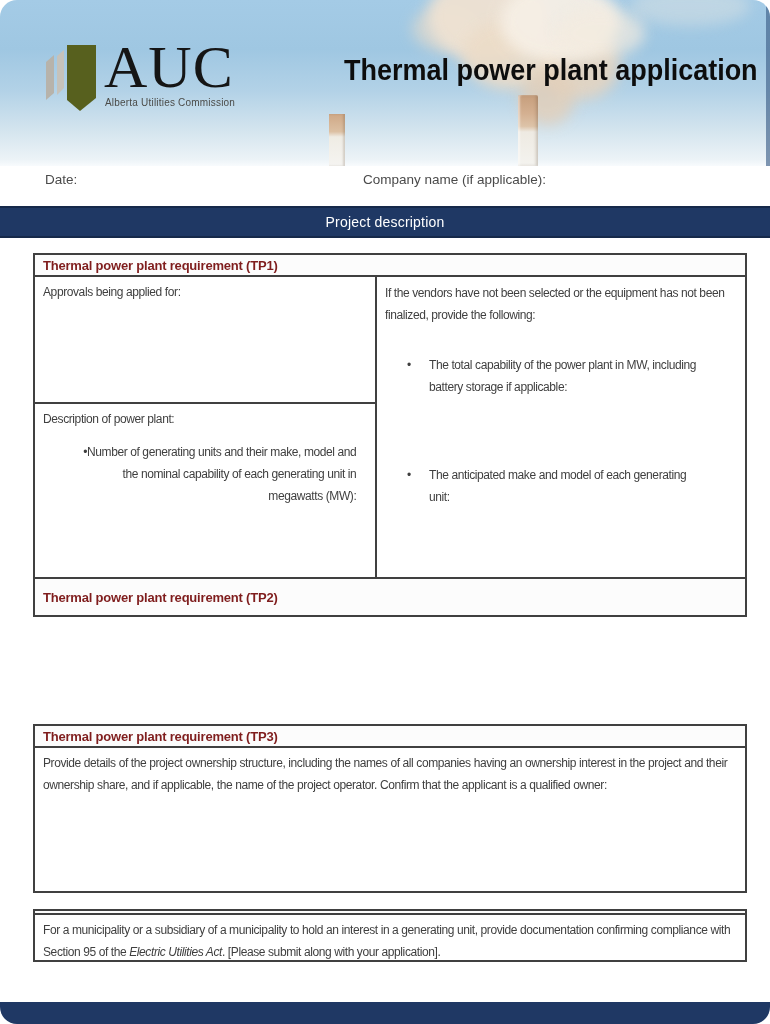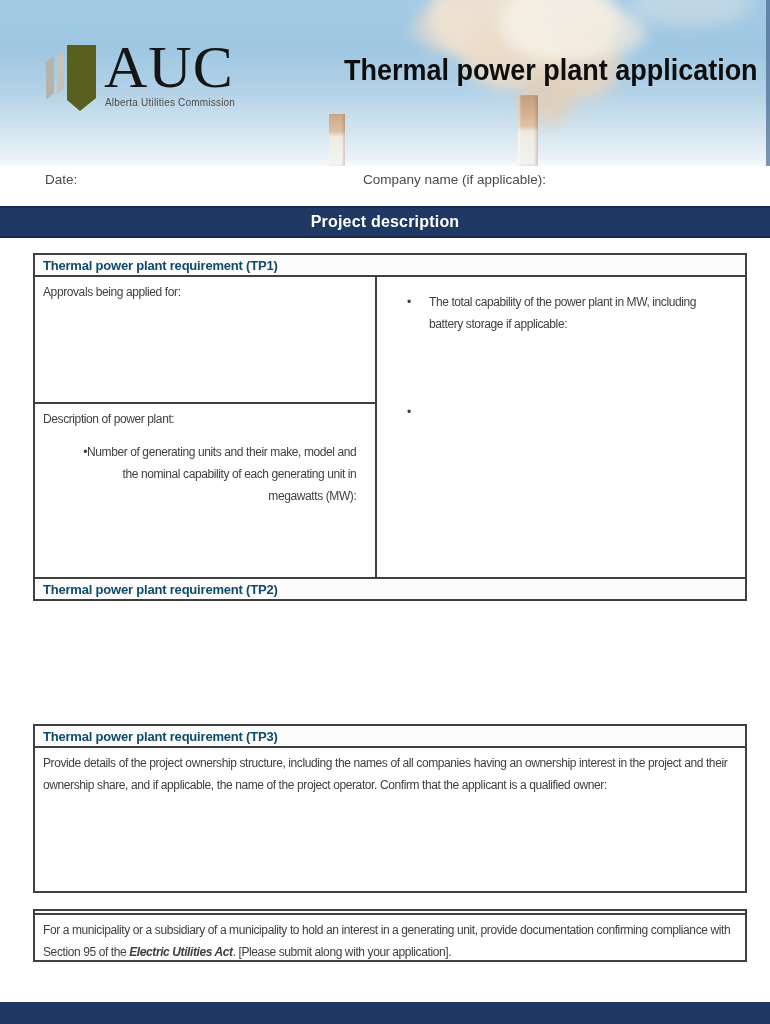--- a/index.html
+++ b/index.html
@@ -1,18 +1,18 @@
 <!DOCTYPE html>
 <html><head>
 <meta charset="utf-8">
 <style>
   html,body{margin:0;padding:0;}
   body{width:770px;height:1024px;position:relative;background:#ffffff;
        font-family:"Liberation Sans",sans-serif;-webkit-font-smoothing:antialiased;}
-  .page{position:absolute;inset:0;width:770px;height:1024px;overflow:hidden;background:#fff;}
+  .page{position:absolute;inset:0;width:770px;height:1024px;overflow:hidden;background:#fff;border-radius:17px;}
 
   
   .header{position:absolute;left:0;top:0;width:770px;height:166px;
           background:linear-gradient(180deg,#a4cbe6 0%,#9fc7e2 30%,#b3d2e7 55%,#d3e4ee 78%,#ecf3f7 96%,#f8fbfd 100%);
           overflow:hidden;}
   .edge-strip{position:absolute;right:0;top:0;width:4px;height:166px;background:#3d6089;opacity:.65;}
   .smoke{position:absolute;border-radius:50%;filter:blur(7px);}
   .s1{left:428px;top:-28px;width:120px;height:90px;background:#efe2d2;opacity:.95;}
   .s2{left:500px;top:-18px;width:120px;height:80px;background:#f6efe5;opacity:.95;}
   .s3{left:462px;top:20px;width:100px;height:70px;background:#ecdcc8;opacity:.9;}
@@ -41,40 +41,40 @@
   .date-label{left:45px;}
   .company-label{left:363px;}
   .input-area{position:absolute;top:168px;height:26px;background:transparent;}
   .date-input{left:82px;width:260px;}
   .company-input{left:545px;width:200px;}
 
   
   .banner{position:absolute;left:0;top:206px;width:770px;height:32px;background:#1f3864;
           border-top:2px solid #16294a;border-bottom:2px solid #16294a;box-sizing:border-box;
           display:flex;align-items:center;justify-content:center;}
-  .banner span{color:#ffffff;font-size:16px;font-weight:700;letter-spacing:.2px;}
+  .banner span{color:#ffffff;font-size:14px;font-weight:400;letter-spacing:.2px;}
   .footer-bar{position:absolute;left:0;top:1002px;width:770px;height:22px;background:#1f3864;}
 
   
   .row{position:absolute;left:33px;width:714px;background:#fff;border:2px solid #404040;box-sizing:border-box;}
   .sec-head{display:flex;align-items:center;padding-left:8px;background:#fcfcfc;}
-  .sec-head span{font-size:13px;font-weight:700;color:#0c4a6e;letter-spacing:-.2px;}
+  .sec-head span{font-size:13px;font-weight:700;color:#7f1d1d;letter-spacing:-.2px;}
   .bodytxt,.cell-label{font-size:12px;color:#3f3f3f;letter-spacing:-.4px;line-height:22px;}
   .para{margin:0;padding:4px 8px 0 8px;white-space:pre-line;}
   .cols{display:flex;height:100%;}
   .col-left{width:340px;display:flex;flex-direction:column;box-sizing:border-box;}
   .col-right{flex:1;border-left:2px solid #404040;box-sizing:border-box;position:relative;}
   .cellA{height:125px;box-sizing:border-box;position:relative;}
   .cellB{flex:1;border-top:2px solid #404040;box-sizing:border-box;position:relative;}
   .bullet-row{display:flex;padding-left:30px;padding-right:8px;}
   .bullet-glyph{width:22px;flex:0 0 22px;font-size:12px;color:#3f3f3f;line-height:22px;}
   .bullet-glyph::before{content:"\2022";}
   .bullet-text{white-space:pre-line;}
   .fill{position:absolute;background:transparent;}
-  .it{font-style:italic;font-weight:bold;}
+  .it{font-style:italic;}
 </style>
 </head>
 <body>
 
 <div class="page">
 
   <div class="header">
     <div class="smoke s8"></div>
     <div class="smoke s7"></div>
     <div class="smoke s1"></div>
@@ -124,35 +124,39 @@
           <div class="bullet-row bodytxt" style="margin-top:11px;text-align:right;">
             <span class="bullet-glyph"></span>
             <span class="bullet-text">Number of generating units and their make, model and
 the nominal capability of each generating unit in
 megawatts (MW):</span>
           </div>
           <div class="fill" style="left:0;top:110px;right:0;bottom:0;"></div>
         </div>
       </div>
       <div class="col-right">
-        <div class="bullet-row bodytxt" style="margin-top:14px;">
+        <p class="para bodytxt" style="padding-top:5px;">If the vendors have not been selected or the equipment has not been
+finalized, provide the following:</p>
+        <div class="bullet-row bodytxt" style="margin-top:28px;">
           <span class="bullet-glyph"></span>
           <span class="bullet-text">The total capability of the power plant in MW, including
 battery storage if applicable:</span>
         </div>
         <div class="fill" style="left:20px;top:115px;right:4px;height:55px;"></div>
         <div class="bullet-row bodytxt" style="margin-top:66px;">
           <span class="bullet-glyph"></span>
+          <span class="bullet-text">The anticipated make and model of each generating
+unit:</span>
         </div>
         <div class="fill" style="left:20px;top:225px;right:4px;bottom:4px;"></div>
       </div>
     </div>
   </div>
 
-  <div class="row sec-head" style="top:577px;height:24px;">
+  <div class="row sec-head" style="top:577px;height:40px;">
     <span>Thermal power plant requirement (TP2)</span>
   </div>
 
   <div class="row sec-head" style="top:724px;height:24px;text-align:right;">
     <span>Thermal power plant requirement (TP3)</span>
   </div>
   <div class="row" style="top:746px;height:147px;">
     <p class="para bodytxt">Provide details of the project ownership structure, including the names of all companies having an ownership interest in the project and their
 ownership share, and if applicable, the name of the project operator. Confirm that the applicant is a qualified owner:</p>
     <div class="fill" style="left:0;top:54px;right:0;bottom:0;position:absolute;"></div>

